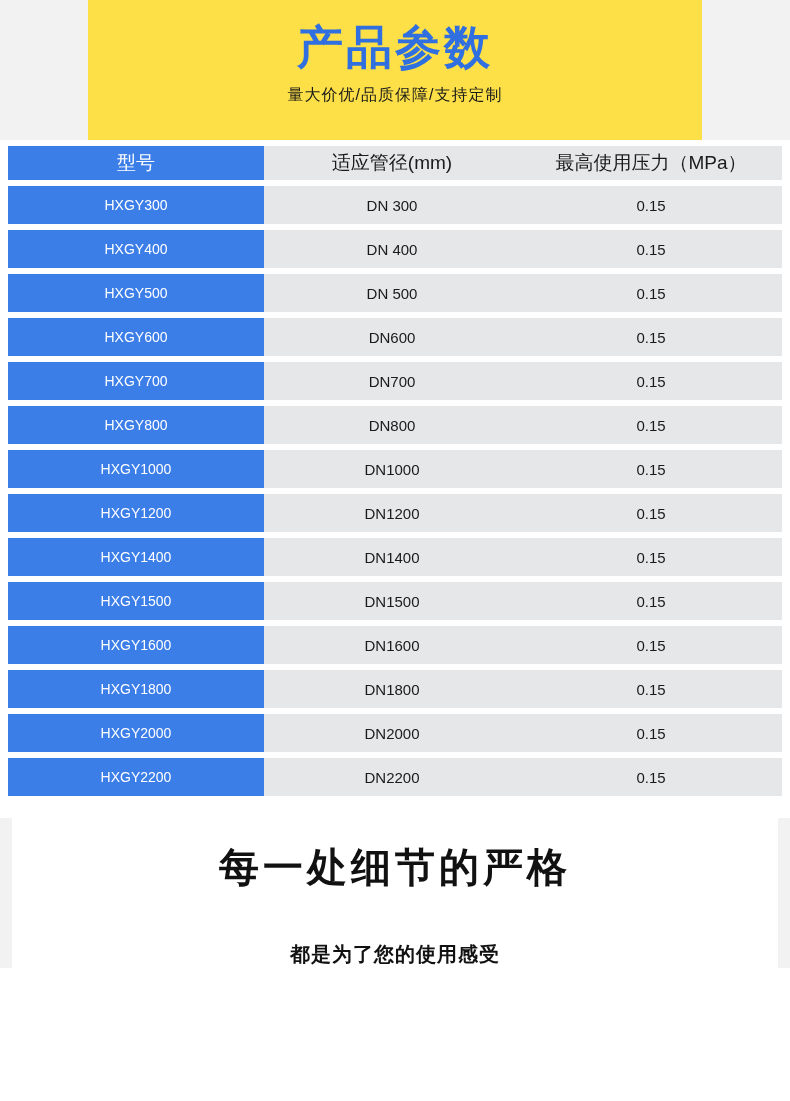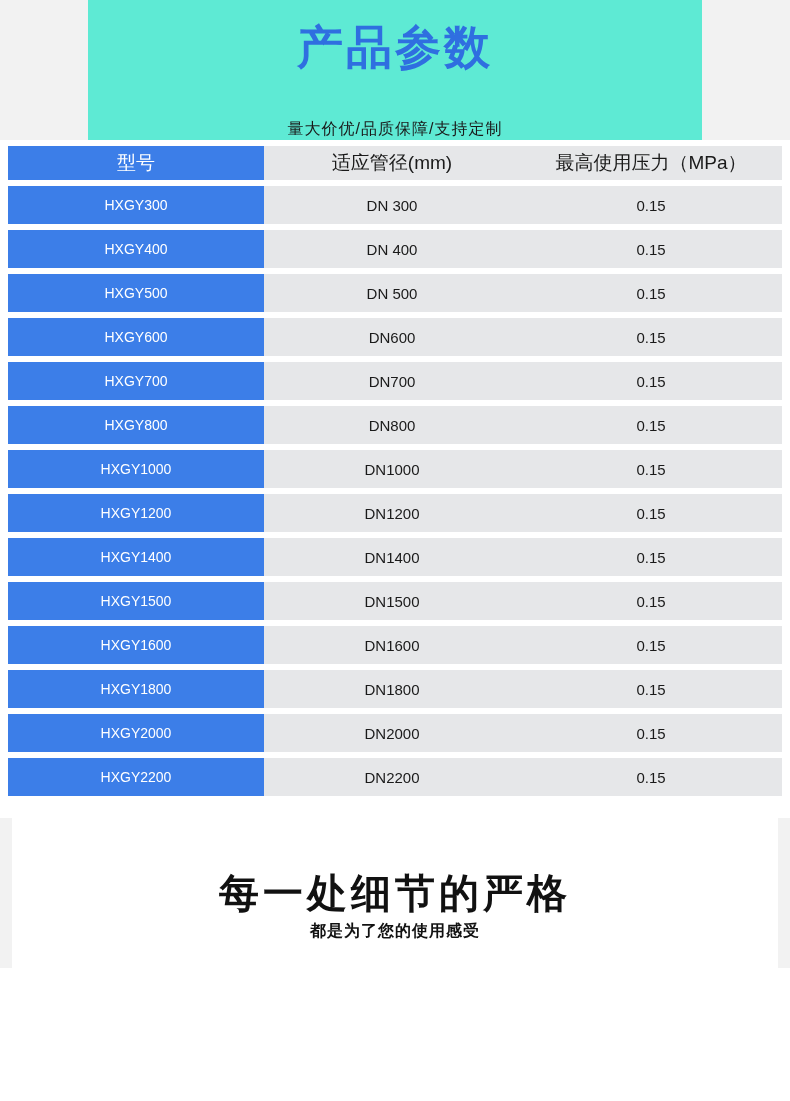--- a/index.html
+++ b/index.html
@@ -25,25 +25,25 @@
     position: relative;
     height: 140px;
     background: #f2f2f2;
   }
   .header-inner {
     position: absolute;
     left: 88px;
     right: 88px;
     top: 0;
     bottom: 0;
-    background: #5eead4;
+    background: #fde047;
     display: flex;
     flex-direction: column;
     align-items: center;
-    justify-content: space-between;
+    justify-content: flex-start;
   }
   .title {
     margin-top: 22px;
     font-size: 46px;
     font-weight: bold;
     color: #2f6fe0;
     letter-spacing: 3px;
     line-height: 1.1;
   }
   .subtitle {
@@ -104,31 +104,31 @@
   .footer-inner {
     position: absolute;
     left: 12px;
     right: 12px;
     top: 0;
     bottom: 0;
     background: #ffffff;
     display: flex;
     flex-direction: column;
     align-items: center;
-    justify-content: center;
+    justify-content: space-between;
   }
   .footer-title {
     margin-top: 22px;
     font-size: 40px;
     font-weight: bold;
     color: #111111;
     letter-spacing: 4px;
   }
   .footer-sub {
-    font-size: 16px;
+    font-size: 20px;
     font-weight: bold;
     color: #111111;
     letter-spacing: 1px;
   }
 </style>
 </head>
 <body>
 
 <div class="page">
 

